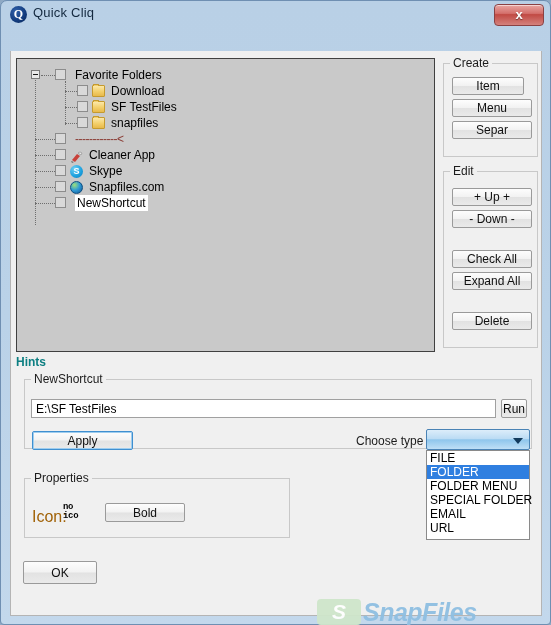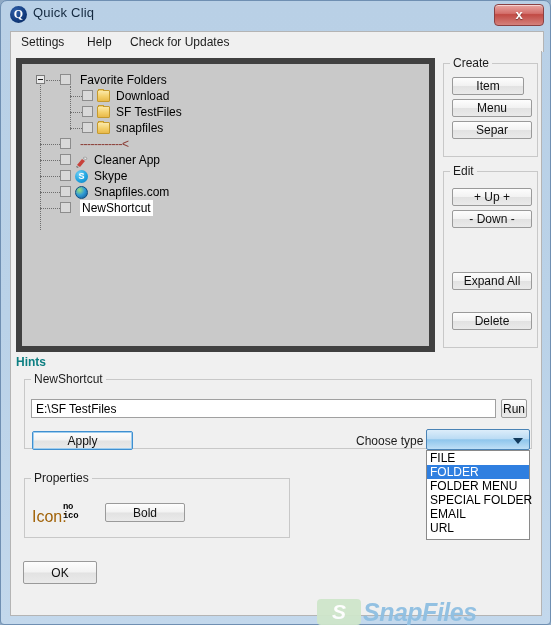--- a/index.html
+++ b/index.html
@@ -58,21 +58,21 @@
   .client{
     position:absolute;left:9px;top:50px;width:532px;height:565px;
     background:#f0f0f0;
     border:1px solid #b4b4b4;border-top:none;
     box-sizing:border-box;
   }
   
   .tree{
     position:absolute;left:5px;top:7px;width:419px;height:294px;
     background:#c9c9c9;
-    border:6px solid #404040;
+    border:1px solid #404040;
     box-sizing:border-box;
     overflow:hidden;
   }
   .row{position:absolute;left:0;height:16px;white-space:nowrap;}
   .row .lbl{
     position:absolute;font-size:12px;color:#000;line-height:16px;
     font-family:"Liberation Sans", sans-serif;
   }
   .row .lbl.sel{background:#ffffff;padding:0 2px;}
   .cb{
@@ -202,25 +202,20 @@
 <div class="window">
 
   <div class="titlebar">
     <div class="title-icon">Q</div>
     <div class="title-text">Quick Cliq</div>
     <div class="close-btn">
       <span class="x">x</span>
     </div>
   </div>
 
-  <div class="menubar">
-    <div class="mi" style="left:6px;">Settings</div>
-    <div class="mi" style="left:72px;">Help</div>
-    <div class="mi" style="left:115px;">Check for Updates</div>
-  </div>
 
   <div class="client">
 
     <div class="tree">
 
       <div class="dot-v" style="left:18px;top:18px;height:148px;"></div>
       <div class="dot-v" style="left:48px;top:22px;height:44px;"></div>
 
       <div class="row" style="top:8px;">
         <div class="expander" style="left:14px;"></div>
@@ -294,20 +289,21 @@
       <span class="cap">Create</span>
       <div class="btn" style="left:8px;top:13px;width:72px;height:18px;">Item</div>
       <div class="btn" style="left:8px;top:35px;width:80px;height:18px;">Menu</div>
       <div class="btn" style="left:8px;top:57px;width:80px;height:18px;">Separ</div>
     </div>
 
     <div class="grp" style="left:432px;top:120px;width:95px;height:177px;">
       <span class="cap">Edit</span>
       <div class="btn" style="left:8px;top:16px;width:80px;height:18px;">+ Up +</div>
       <div class="btn" style="left:8px;top:38px;width:80px;height:18px;">- Down -</div>
+      <div class="btn" style="left:8px;top:78px;width:80px;height:18px;">Check All</div>
       <div class="btn" style="left:8px;top:100px;width:80px;height:18px;">Expand All</div>
       <div class="btn" style="left:8px;top:140px;width:80px;height:18px;">Delete</div>
     </div>
 
     <div class="hints">Hints</div>
 
     <div class="grp" style="left:13px;top:328px;width:508px;height:70px;">
       <span class="cap">NewShortcut</span>
     </div>
 

